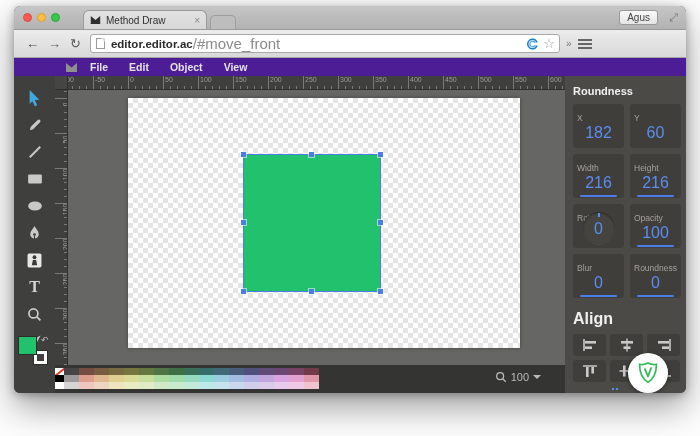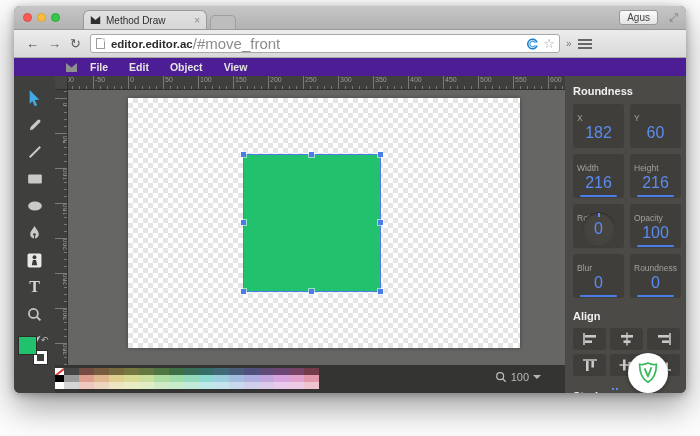--- a/index.html
+++ b/index.html
@@ -97,21 +97,21 @@
   .panel-title { font-size:11px; font-weight:bold; color:#f0f0ee; margin-bottom:7px; }
   .fields { display:grid; grid-template-columns:51px 51px; gap:6px; }
   .fbox { position:relative; height:44px; background:#403e3b; border-radius:3px; padding:3px 4px; }
   .fbox .flabel { font-size:8.5px; color:#a3a19e; }
   .fbox .fvalue { position:absolute; left:0; right:0; bottom:6px; text-align:center; font-size:16px; color:#5b8cf0; }
   .fbox.underline::after { content:""; position:absolute; left:7px; right:7px; bottom:1px; height:2px; background:#4a7de8; border-radius:1px; }
   .dial { position:absolute; left:50%; top:55%; transform:translate(-50%,-50%); width:32px; height:32px; border-radius:50%; background:#46443f; box-shadow:inset 0 1px 2px rgba(0,0,0,.4),0 1px 0 rgba(255,255,255,.06); }
   .dial::after { content:""; position:absolute; left:50%; top:1px; width:2px; height:4px; margin-left:-1px; background:#5b8cf0; }
   .fbox .fvalue.on-dial { z-index:1; bottom:10px; }
 
-  .align-title { font-size:11px; font-weight:bold; color:#f0f0ee; margin:12px 0 6px; }
+  .align-title { font-size:16px; font-weight:bold; color:#f0f0ee; margin:12px 0 6px; }
   .align-grid { display:grid; grid-template-columns:33px 33px 33px; gap:4px; }
   .abtn { height:22px; background:#403e3b; border-radius:3px; display:flex; align-items:center; justify-content:center; }
   .stroke-title { font-size:11px; font-weight:bold; color:#f0f0ee; margin-top:14px; }
   .shield-badge { position:absolute; right:18px; bottom:0px; width:40px; height:40px; border-radius:50%; background:#fff; box-shadow:0 1px 4px rgba(0,0,0,.4); display:flex; align-items:center; justify-content:center; }
   .panel-dots { position:absolute; left:47px; bottom:3px; display:flex; gap:2px; }
   .panel-dots i { width:2px; height:2px; background:#5b8cf0; display:block; }
 </style>
 </head>
 <body>
 

